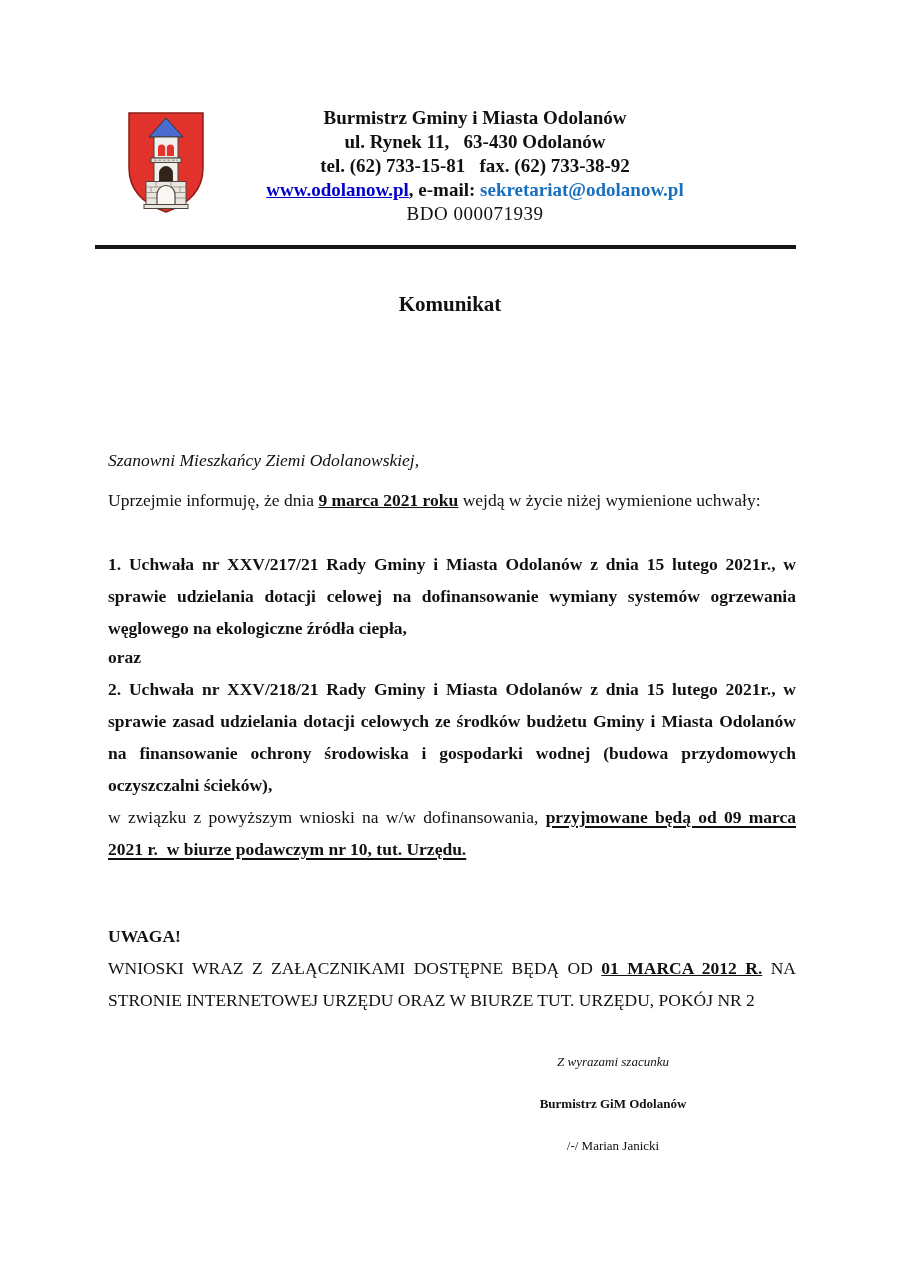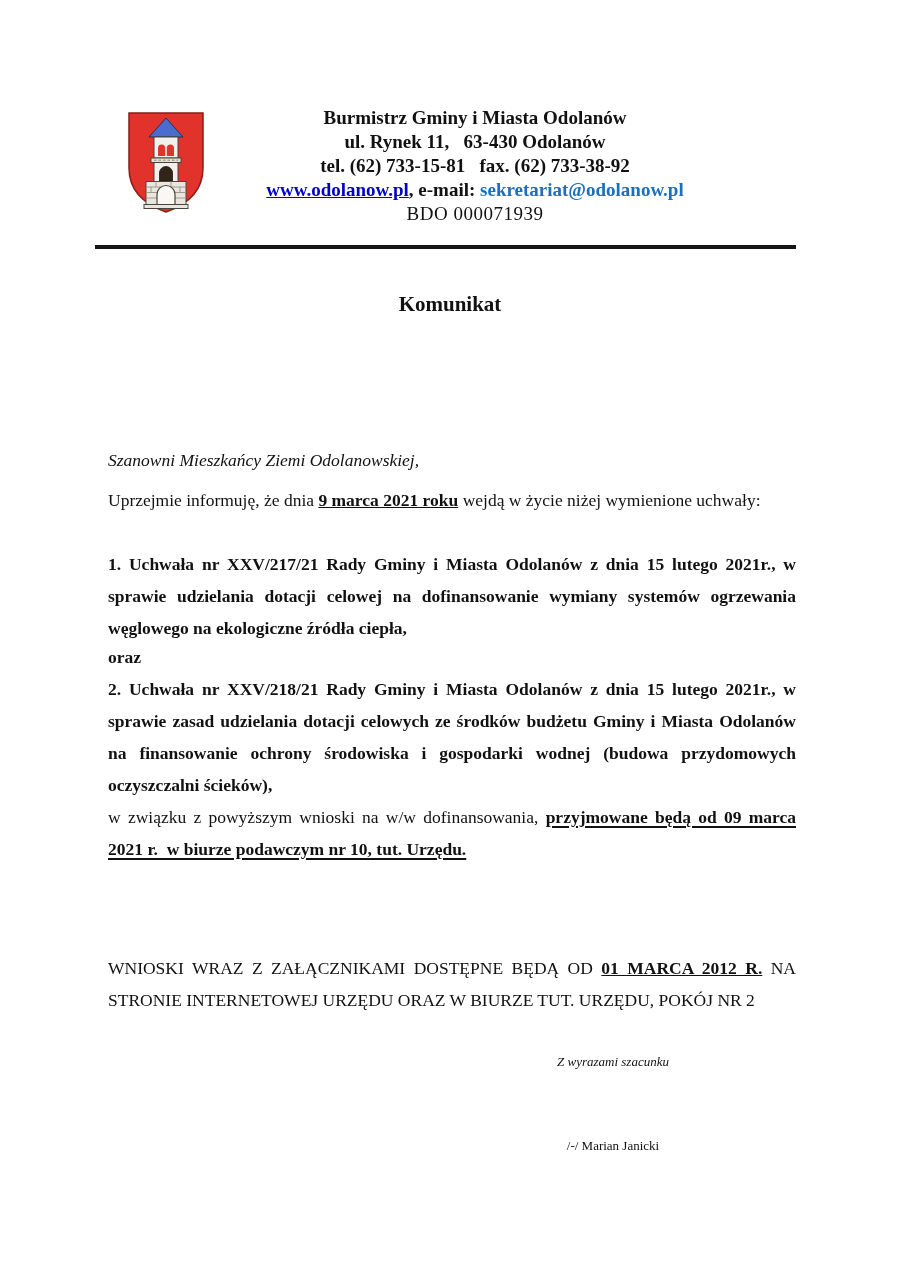--- a/index.html
+++ b/index.html
@@ -112,19 +112,21 @@
   <div class="para intro"><span>Uprzejmie informuję, że dnia </span><b class="inline-bold">9 marca 2021 roku</b><span> wejdą w życie niżej wymienione uchwały:</span></div>
 
   <div class="para p1">1. Uchwała nr XXV/217/21 Rady Gminy i Miasta Odolanów z dnia 15 lutego 2021r., w sprawie udzielania dotacji celowej na dofinansowanie wymiany systemów ogrzewania węglowego na ekologiczne źródła ciepła,</div>
 
   <div class="para oraz">oraz</div>
 
   <div class="para p2">2. Uchwała nr XXV/218/21 Rady Gminy i Miasta Odolanów z dnia 15 lutego 2021r., w sprawie zasad udzielania dotacji celowych ze środków budżetu Gminy i Miasta Odolanów na finansowanie ochrony środowiska i gospodarki wodnej (budowa przydomowych oczyszczalni ścieków),</div>
 
   <div class="para notice"><span>w związku z powyższym wnioski na w/w dofinansowania, </span><span class="bu">przyjmowane będą od 09 marca 2021 r.&nbsp; w biurze podawczym nr 10, tut. Urzędu.</span></div>
 
+  <div class="para uwaga">UWAGA!</div>
 
   <div class="para wnioski"><span>WNIOSKI WRAZ Z ZAŁĄCZNIKAMI DOSTĘPNE BĘDĄ OD </span><b class="inline-bold">01 MARCA 2012 R.</b><span> NA STRONIE INTERNETOWEJ URZĘDU ORAZ W BIURZE TUT. URZĘDU, POKÓJ NR 2</span></div>
 
   <div class="sig-line sig-closing">Z wyrazami szacunku</div>
+  <div class="sig-line sig-position">Burmistrz GiM Odolanów</div>
   <div class="sig-line sig-name">/-/ Marian Janicki</div>
 
 </div>
 
 </body></html>

